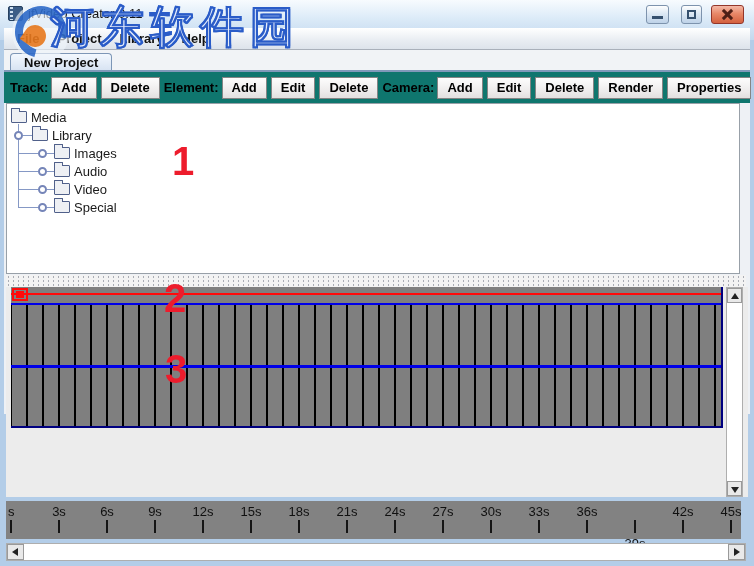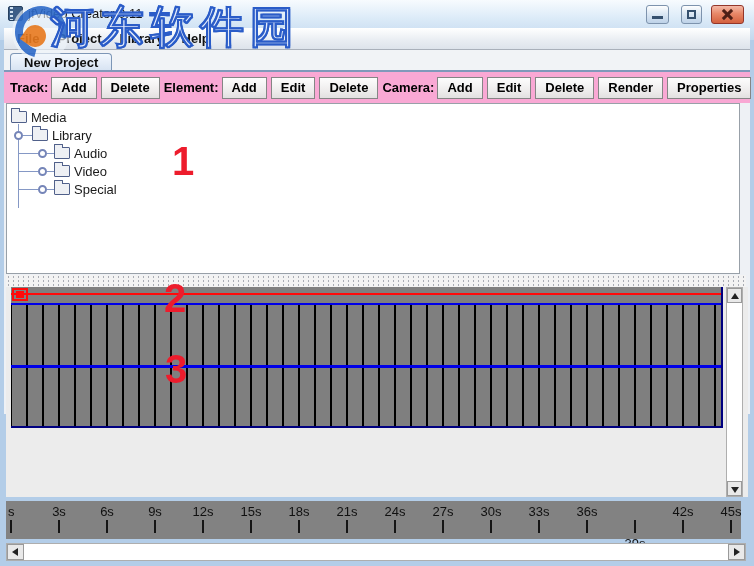--- a/index.html
+++ b/index.html
@@ -39,21 +39,21 @@
   .menu-item{font-size:13px;font-weight:bold;color:#111;padding:2px 9px;}
 
   
   .tabstrip{position:absolute;left:0;top:22px;width:746px;height:20px;background:#f1f3f6;}
   .tabpane-line{position:absolute;left:0;top:42px;width:746px;height:2px;background:#8099ba;}
   .tab{position:absolute;left:6px;top:3px;height:18px;padding:1px 13px 0 13px;
     background:linear-gradient(#f3f8fe,#d6e2f2);border:1px solid #7d96b6;border-bottom:none;
     border-radius:4px 4px 0 0;font-size:13px;font-weight:bold;color:#101010;}
 
   
-  .toolbar{position:absolute;left:0;top:44px;width:746px;height:31px;background:#f9a8d4;
+  .toolbar{position:absolute;left:0;top:44px;width:746px;height:31px;background:#0f766e;
     display:flex;align-items:center;padding-left:6px;}
   .tb-label{font-size:13px;font-weight:bold;color:#000;margin:0 3px 0 0;}
   .tb-gap{width:14px;}
   .tb-gap-sm{width:9px;}
   .btn{font-size:13px;font-weight:bold;color:#000;height:22px;padding:1px 9px 2px 9px;
     background:linear-gradient(#fdfdfd,#eceaea 70%,#e2e0e0);border:1px solid #858585;margin-right:4px;}
 
   
   .tree-panel{position:absolute;left:2px;top:75px;width:734px;height:171px;background:#ffffff;
     border:1px solid #98a0a8;padding-top:4px;}
@@ -188,20 +188,28 @@
       </div>
 
       <div class="tree-row">
         <span class="ind" style="width:7px"></span>
         <div class="handle"></div>
         <span class="stub" style="width:9px"></span>
         <div class="folder"></div>
         <span class="tree-label">Library</span>
       </div>
 
+      <div class="tree-row">
+        <span class="ind" style="width:12px"></span>
+        <span class="stub" style="width:19px"></span>
+        <div class="handle"></div>
+        <span class="stub" style="width:7px"></span>
+        <div class="folder"></div>
+        <span class="tree-label">Images</span>
+      </div>
 
       <div class="tree-row">
         <span class="ind" style="width:12px"></span>
         <span class="stub" style="width:19px"></span>
         <div class="handle"></div>
         <span class="stub" style="width:7px"></span>
         <div class="folder"></div>
         <span class="tree-label">Audio</span>
       </div>
 

